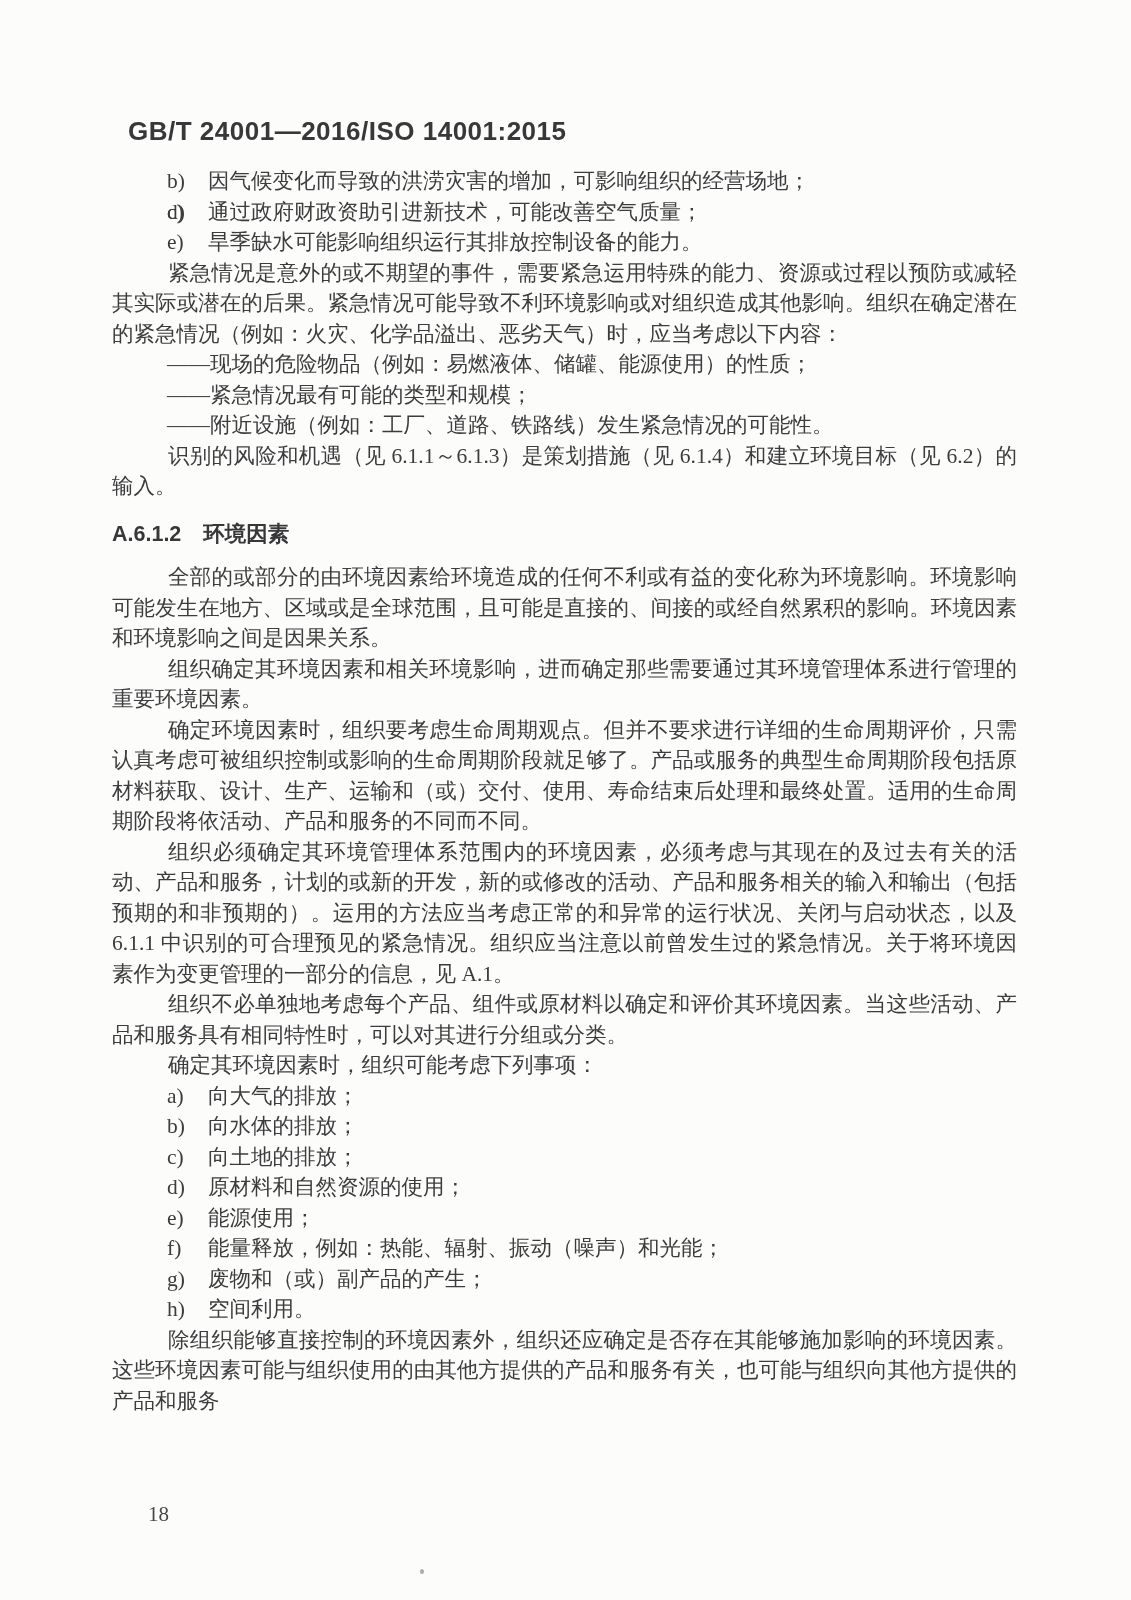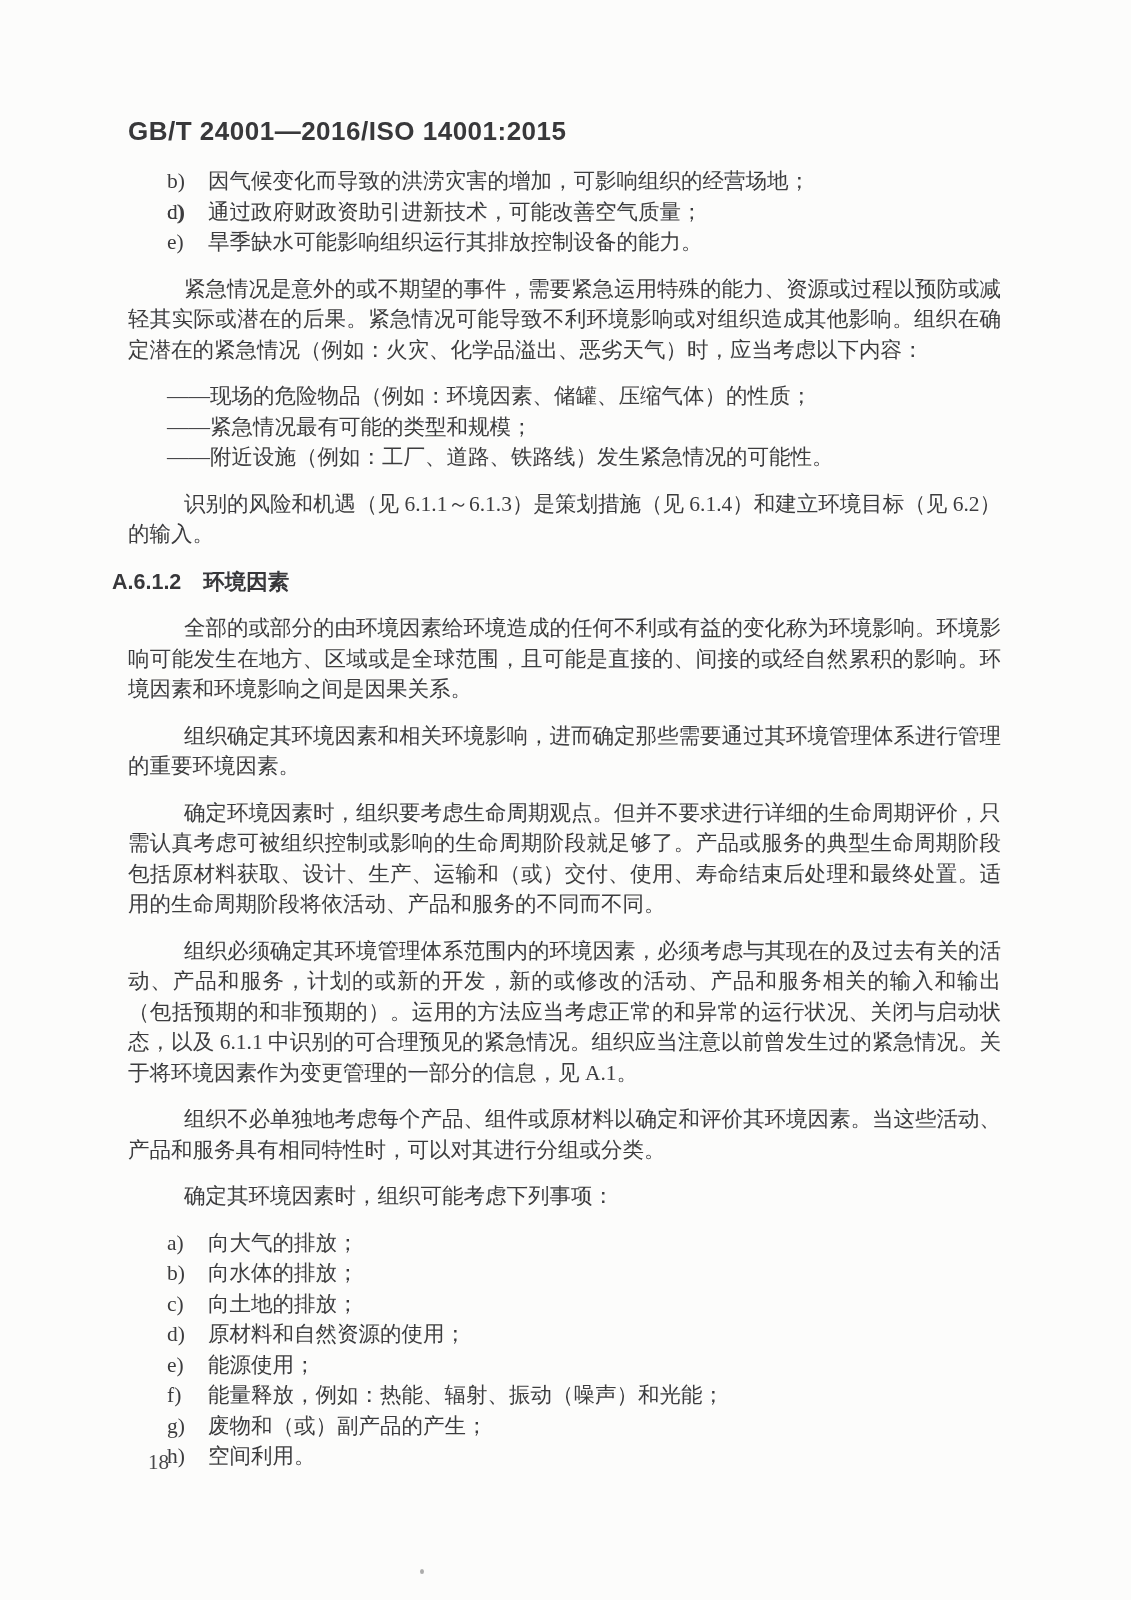--- a/index.html
+++ b/index.html
@@ -26,21 +26,21 @@
   }
   .content{
     position:absolute;
     left:112px;top:166px;
     width:905px;
     font-size:21.5px;
     line-height:30.5px;
     text-align:justify;
     text-justify:inter-ideograph;
   }
-  .content p{margin:16px;}
+  .content p{margin:0;}
   .para{text-indent:56px;}
   .lettered-list{margin:0;padding:0;list-style:none;}
   .lettered-item{
     padding-left:96px;
     position:relative;
   }
   .lettered-item .item-label{
     position:absolute;
     left:55px;top:0;
     font-family:"Liberation Serif","DejaVu Serif",serif;
@@ -51,21 +51,21 @@
     margin:17px 0 13px 0;
     font-weight:bold;
     font-size:21.5px;
     color:#37373a;
     font-family:"Liberation Sans","DejaVu Sans",sans-serif;
     text-align:left;
   }
   .section-heading .heading-num{margin-right:22px;margin-top:8px;}
   .page-number{
     position:absolute;
-    left:148px;top:1450px;
+    left:148px;top:1502px;
     font-size:21px;
     color:#48484a;
   }
   .speck{
     position:absolute;
     background:#6a6a6a;
     border-radius:50%;
     opacity:.55;
   }
 </style>
@@ -92,21 +92,21 @@
       </li>
       <li class="lettered-item">
         <span class="item-label">e)</span>
         <span>旱季缺水可能影响组织运行其排放控制设备的能力。</span>
       </li>
     </ul>
 
     <p class="para">紧急情况是意外的或不期望的事件，需要紧急运用特殊的能力、资源或过程以预防或减轻其实际或潜在的后果。紧急情况可能导致不利环境影响或对组织造成其他影响。组织在确定潜在的紧急情况（例如：火灾、化学品溢出、恶劣天气）时，应当考虑以下内容：</p>
 
     <ul class="dash-list">
-      <li class="dash-item">——现场的危险物品（例如：环境因素、储罐、压缩气体）的性质；</li>
+      <li class="dash-item">——现场的危险物品（例如：易燃液体、储罐、能源使用）的性质；</li>
       <li class="dash-item">——紧急情况最有可能的类型和规模；</li>
       <li class="dash-item">——附近设施（例如：工厂、道路、铁路线）发生紧急情况的可能性。</li>
     </ul>
 
     <p class="para">识别的风险和机遇（见 6.1.1～6.1.3）是策划措施（见 6.1.4）和建立环境目标（见 6.2）的输入。</p>
 
     <h3 class="section-heading">
       <span class="heading-num">A.6.1.2</span><span>环境因素</span>
     </h3>
 
@@ -145,20 +145,21 @@
       <li class="lettered-item">
         <span class="item-label">g)</span>
         <span>废物和（或）副产品的产生；</span>
       </li>
       <li class="lettered-item">
         <span class="item-label">h)</span>
         <span>空间利用。</span>
       </li>
     </ul>
 
+    <p class="para">除组织能够直接控制的环境因素外，组织还应确定是否存在其能够施加影响的环境因素。这些环境因素可能与组织使用的由其他方提供的产品和服务有关，也可能与组织向其他方提供的产品和服务</p>
 
   </div>
 
   <div class="page-number">18</div>
 
   <div class="speck" style="left:420px;top:1569px;width:4px;height:5px;"></div>
 
 </div>
 
 </body></html>

